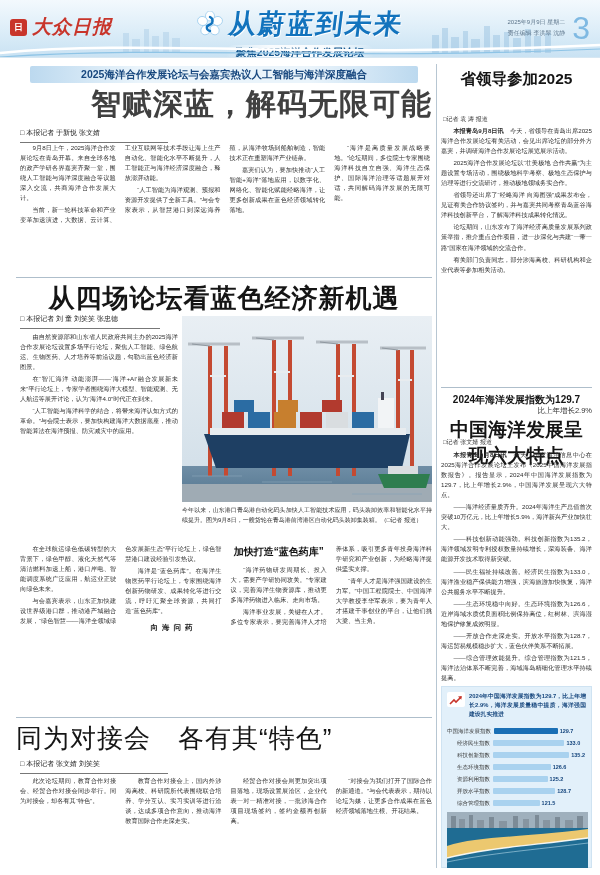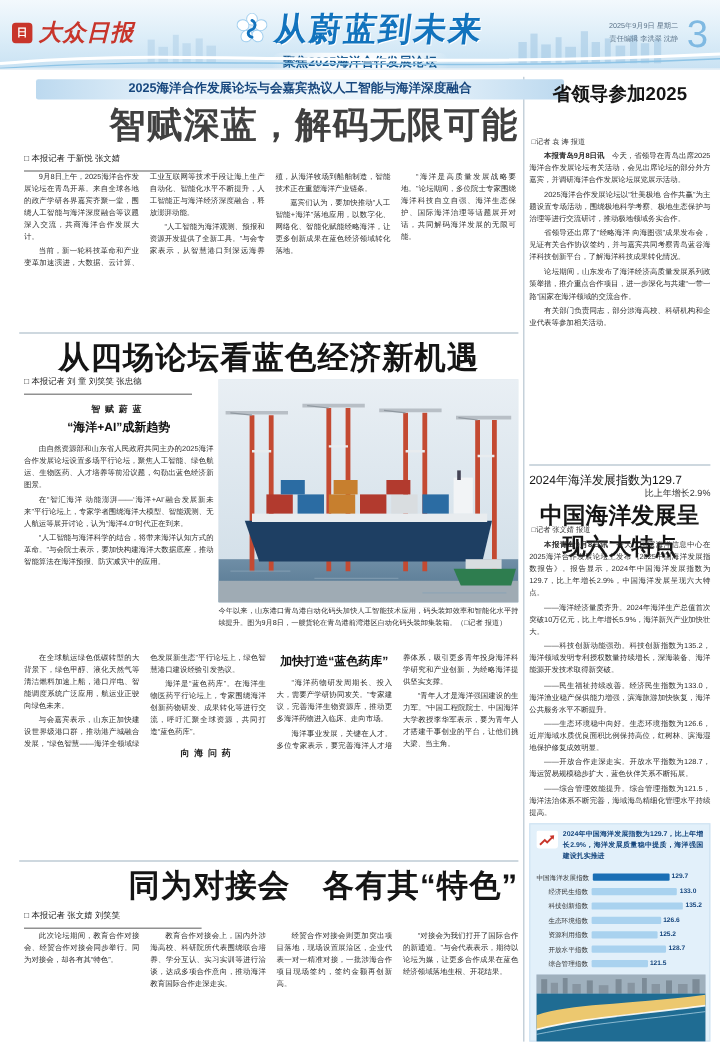--- a/index.html
+++ b/index.html
@@ -33,55 +33,55 @@
   .rule-v { position:absolute; top:64px; left:436px; width:0; height:804px; border-left:1px solid #b7c6d2; }
   .byline { font-size:7px; color:#222; border-bottom:1px solid #777; padding-bottom:3px; line-height:1.5; }
   .bodytext { font-size:6.2px; line-height:1.62; color:#2e2e2e; text-align:justify; overflow:hidden; }
   .bodytext p { text-indent:2em; margin-bottom:2px; }
   .lead-prefix { font-weight:bold; }
   .crosshead { text-align:center; margin:6px 0 5px; }
   .crosshead .eyebrow { font-size:7.5px; font-weight:bold; letter-spacing:4px; color:#1a1a1a; display:block; }
   .crosshead .ch-title { font-size:10px; font-weight:900; color:#111; display:block; margin-top:2px; }
 
   
-  .kicker { position:absolute; left:30px; top:66px; width:440px; height:17px; line-height:17px;
+  .kicker { position:absolute; left:30px; top:66px; width:388px; height:17px; line-height:17px;
     text-align:center; font-size:10.5px; font-weight:bold; color:#17477e;
     background:linear-gradient(90deg,#bcd9ef,#eaf4fb 28%,#eaf4fb 72%,#bcd9ef); border-radius:2px; }
   .lead-headline { position:absolute; left:16px; top:84px; width:416px; text-align:right;
     font-size:30px; font-weight:900; color:#404040; letter-spacing:1px; }
   .lead-byline { position:absolute; left:20px; top:128px; width:148px; }
   .lead-body { position:absolute; left:20px; top:143px; width:410px; height:131px;
     column-count:4; column-gap:9px; }
 
   
   .forum-headline { position:absolute; left:16px; top:281px; width:416px; text-align:center;
     font-size:26px; font-weight:900; color:#151515; letter-spacing:1px; }
   .forum-leftcol { position:absolute; left:20px; top:314px; width:158px; height:226px; overflow:hidden; }
   .forum-leftcol .byline { width:140px; margin-bottom:3px; }
   .photo-port { position:absolute; left:182px; top:316px; width:250px; height:186px; background:#dfe8ee; }
   .photo-caption { position:absolute; left:182px; top:506px; width:250px; height:32px;
     font-size:6px; line-height:1.6; color:#2e2e2e; text-align:justify; overflow:hidden; }
   .forum-lower { position:absolute; left:20px; top:544px; width:412px; height:170px;
     column-count:4; column-gap:9px; }
 
   
-  .bottom-headline { position:absolute; left:16px; top:721px; width:416px; text-align:right;
-    font-size:26px; font-weight:700; color:#151515; letter-spacing:1px; }
+  .bottom-headline { position:absolute; left:16px; top:721px; width:416px; text-align:left;
+    font-size:26px; font-weight:400; color:#151515; letter-spacing:1px; }
   .bottom-byline { position:absolute; left:20px; top:759px; width:148px; }
   .bottom-body { position:absolute; left:20px; top:776px; width:412px; height:88px;
     column-count:4; column-gap:9px; }
 
   
   .leaders-headline { position:absolute; left:441px; top:68px; width:151px; text-align:center;
     font-size:15.5px; font-weight:900; color:#151515; line-height:1.4; }
   .leaders-byline { position:absolute; left:443px; top:115px; width:147px; border:none; font-size:6px; color:#333; }
   .leaders-body { position:absolute; left:441px; top:126px; width:151px; height:256px; }
   .r-rule { position:absolute; left:441px; width:151px; border-top:1px solid #aebecb; }
-  .report-overline { position:absolute; left:441px; top:393px; width:151px; 
-    font-size:10px; font-weight:normal; color:#151515; }
+  .report-overline { position:absolute; left:441px; top:393px; width:151px; text-align:center;
+    font-size:10px; font-weight:bold; color:#151515; }
   .report-subline { position:absolute; left:441px; top:406px; width:151px; text-align:right;
     font-size:7.5px; color:#333; }
   .report-headline { position:absolute; left:441px; top:417px; width:151px; text-align:center;
     font-size:19px; font-weight:900; color:#151515; }
   .report-byline { position:absolute; left:443px; top:438px; width:147px; border:none; font-size:6px; color:#333; }
   .report-body { position:absolute; left:441px; top:450px; width:151px; height:232px; }
 
   
   .infographic { position:absolute; left:441px; top:686px; width:151px; height:182px;
     background:#e2f0fa; border:1px solid #cfe3f2; padding:5px 5px 0; }
@@ -174,24 +174,20 @@
     <p>嘉宾们认为，要加快推动“人工智能+海洋”落地应用，以数字化、网络化、智能化赋能经略海洋，让更多创新成果在蓝色经济领域转化落地。</p>
     <p>“海洋是高质量发展战略要地。”论坛期间，多位院士专家围绕海洋科技自立自强、海洋生态保护、国际海洋治理等话题展开对话，共同解码海洋发展的无限可能。</p>
   </div>
 
   <div class="rule-h" style="top:277px"></div>
 
   <div class="forum-headline">从四场论坛看蓝色经济新机遇</div>
 
   <div class="forum-leftcol bodytext">
     <div class="byline">□ 本报记者 刘 童 刘笑笑 张忠德</div>
-    <div class="crosshead">
-      <span class="eyebrow">智赋蔚蓝</span>
-      <span class="ch-title">“海洋+AI”成新趋势</span>
-    </div>
     <p>由自然资源部和山东省人民政府共同主办的2025海洋合作发展论坛设置多场平行论坛，聚焦人工智能、绿色航运、生物医药、人才培养等前沿议题，勾勒出蓝色经济新图景。</p>
     <p>在“智汇海洋 动能澎湃——‘海洋+AI’融合发展新未来”平行论坛上，专家学者围绕海洋大模型、智能观测、无人航运等展开讨论，认为“海洋4.0”时代正在到来。</p>
     <p>“人工智能与海洋科学的结合，将带来海洋认知方式的革命。”与会院士表示，要加快构建海洋大数据底座，推动智能算法在海洋预报、防灾减灾中的应用。</p>
   </div>
 
   <div class="photo-port">
     <svg width="250" height="186" viewBox="0 0 250 186">
       <defs>
         <linearGradient id="sky" x1="0" y1="0" x2="0" y2="1">
           <stop offset="0" stop-color="#e9eff4"></stop>

